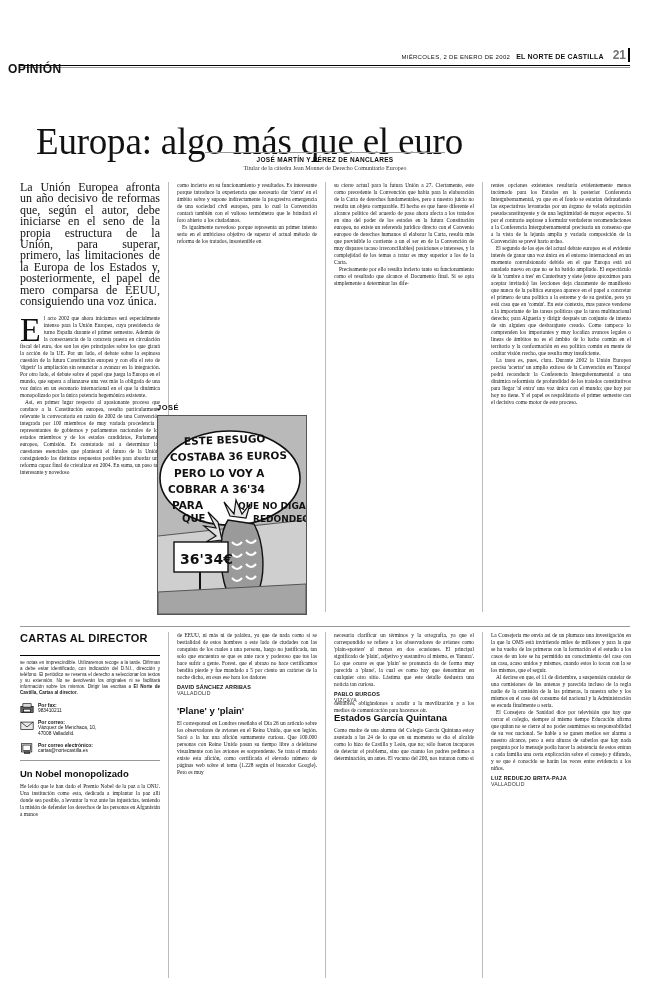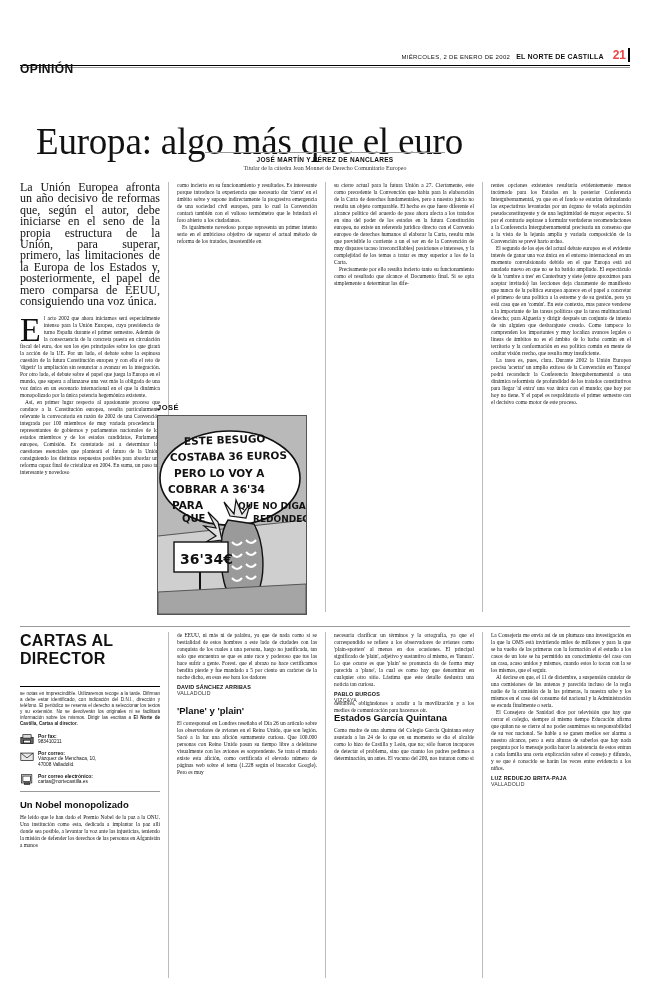--- a/index.html
+++ b/index.html
@@ -29,25 +29,25 @@
     position:absolute;right:0;top:0;display:flex;align-items:baseline;gap:6px;
     font-family:"Liberation Sans",sans-serif;
   }
   .masthead-date{
     font-size:6px;letter-spacing:.3px;color:#111;
   }
   .masthead-name{
     font-size:7px;font-weight:bold;letter-spacing:.2px;color:#111;
   }
   .masthead-page{
-    font-size:12px;font-weight:bold;color:#ef4444;padding-left:3px;padding-right:2px;
+    font-size:12px;font-weight:bold;color:#737373;padding-left:3px;padding-right:2px;
     border-right:2px solid #000;
   }
   .section-title{
-    position:absolute;left:20px;top:62px;
+    position:absolute;left:8px;top:62px;
     font-family:"Liberation Sans",sans-serif;
     font-size:12px;font-weight:bold;letter-spacing:.4px;
   }
 
   
   .headline{
     position:absolute;left:36px;right:40px;top:98px;
     text-align:left;
     font-family:"Liberation Serif",serif;
     font-size:37px;font-weight:normal;line-height:1.05;
@@ -131,22 +131,22 @@
   .lcol.l2{left:157px;}
   .lcol.l3{left:314px;}
   .lcol.l4{left:471px;}
   .lvr{position:absolute;top:0;width:1px;background:#bbb;height:346px;}
   .lv1{left:148px;}
   .lv2{left:305px;}
   .lv3{left:462px;}
 
   .cartas-title{
     font-family:"Liberation Sans",sans-serif;
-    font-size:16px;font-weight:bold;letter-spacing:.3px;
-    margin-bottom:18px;
+    font-size:11px;font-weight:bold;letter-spacing:.3px;
+    margin-bottom:11px;
   }
   .cartas-rule{height:1px;background:#000;margin-bottom:4px;}
   .cartas-norms{
     font-family:"Liberation Sans",sans-serif;
     font-size:4.6px;line-height:6px;text-align:justify;color:#222;
     margin:0 0 6px 0;
   }
   .cartas-norms b{font-weight:bold;}
 
   .contact-row{display:flex;gap:4px;align-items:flex-start;margin-bottom:5px;}

